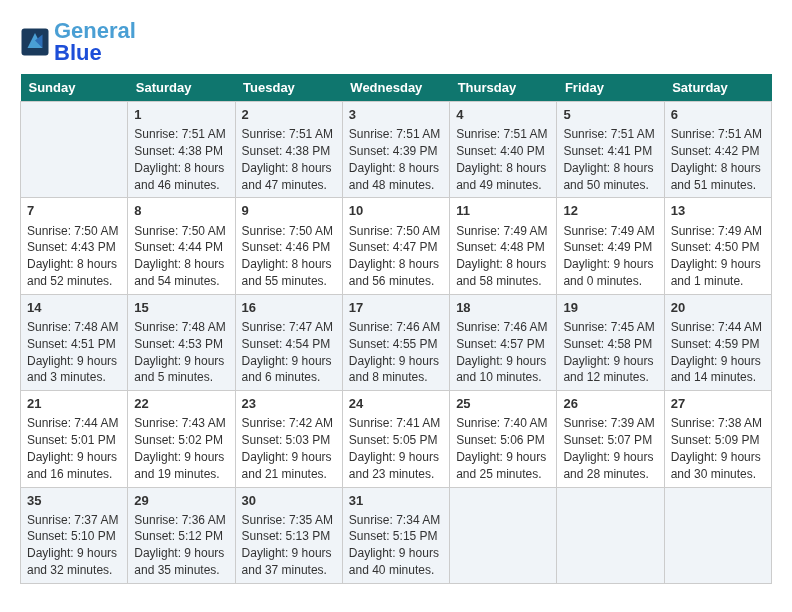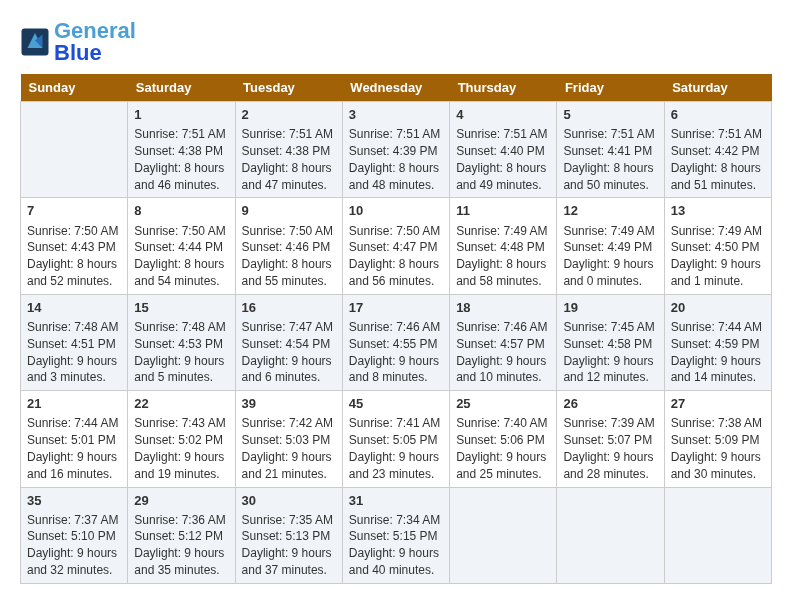--- a/index.html
+++ b/index.html
@@ -45,21 +45,21 @@
     .subtitle {
       font-size: 16px;
       color: #444;
     }
     table {
       width: 100%;
       border-collapse: collapse;
       font-size: 11px;
     }
     thead tr th {
-      background-color: #a16207;
+      background-color: #0f766e;
       color: #fff;
       text-align: left;
       padding: 6px 8px;
       font-size: 13px;
       font-weight: bold;
     }
     tbody tr td {
       border: 1px solid #ccc;
       vertical-align: top;
       padding: 4px 6px;
@@ -216,25 +216,25 @@
       <tr>
         <td>
           <span class="day-num">21</span>
           <div class="day-info">Sunrise: 7:44 AM<br>Sunset: 5:01 PM<br>Daylight: 9 hours<br>and 16 minutes.</div>
         </td>
         <td>
           <span class="day-num">22</span>
           <div class="day-info">Sunrise: 7:43 AM<br>Sunset: 5:02 PM<br>Daylight: 9 hours<br>and 19 minutes.</div>
         </td>
         <td>
-          <span class="day-num">39</span>
+          <span class="day-num">23</span>
           <div class="day-info">Sunrise: 7:42 AM<br>Sunset: 5:03 PM<br>Daylight: 9 hours<br>and 21 minutes.</div>
         </td>
         <td>
-          <span class="day-num">45</span>
+          <span class="day-num">24</span>
           <div class="day-info">Sunrise: 7:41 AM<br>Sunset: 5:05 PM<br>Daylight: 9 hours<br>and 23 minutes.</div>
         </td>
         <td>
           <span class="day-num">25</span>
           <div class="day-info">Sunrise: 7:40 AM<br>Sunset: 5:06 PM<br>Daylight: 9 hours<br>and 25 minutes.</div>
         </td>
         <td>
           <span class="day-num">26</span>
           <div class="day-info">Sunrise: 7:39 AM<br>Sunset: 5:07 PM<br>Daylight: 9 hours<br>and 28 minutes.</div>
         </td>

